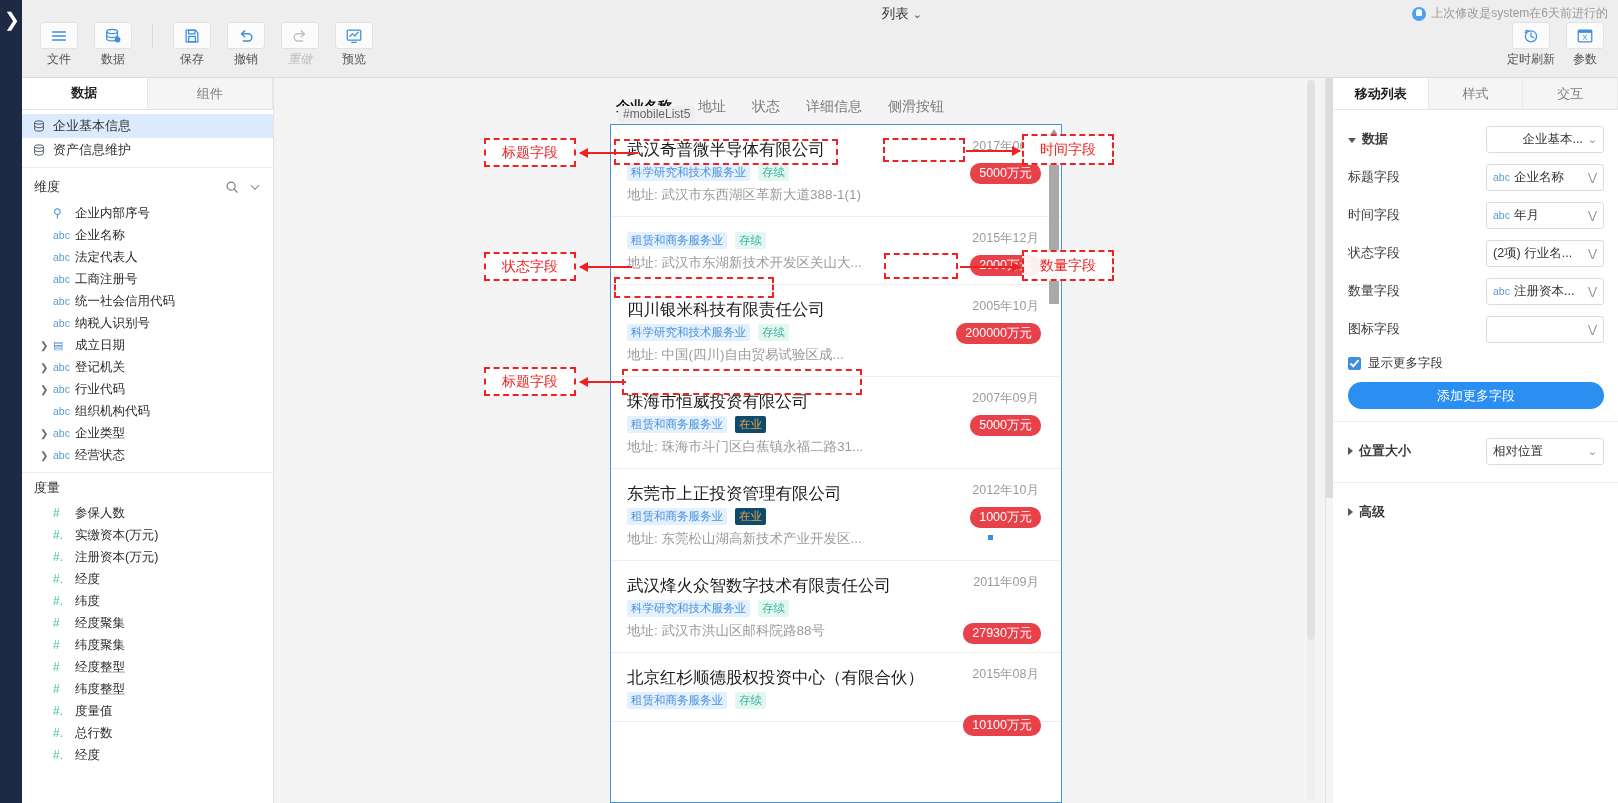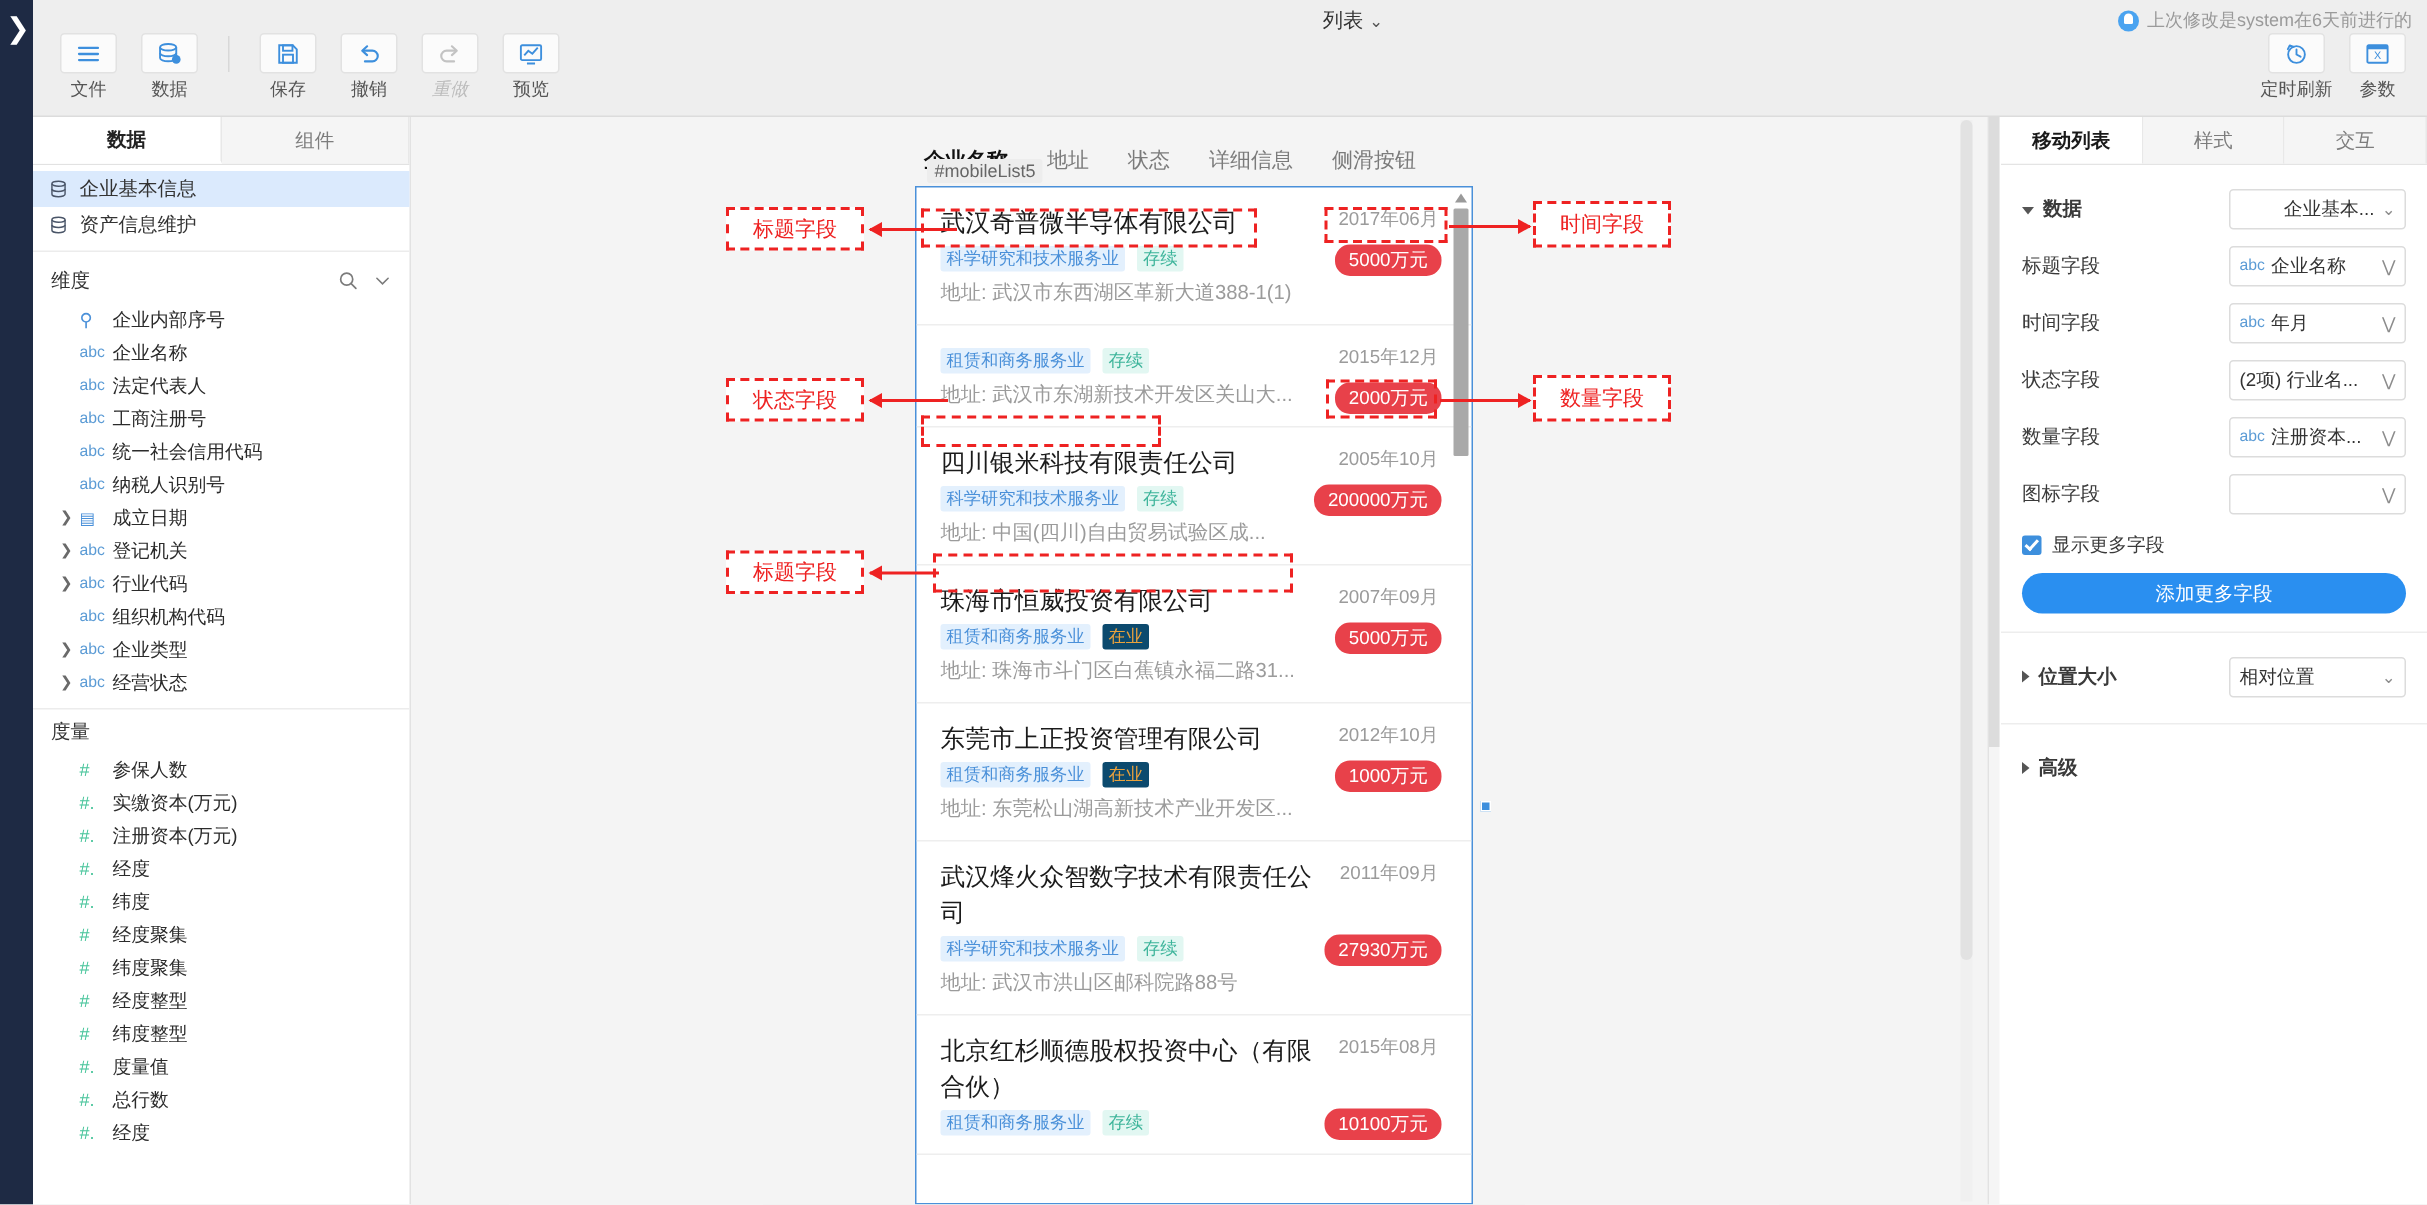--- a/index.html
+++ b/index.html
@@ -133,21 +133,21 @@
     position: absolute; right: 10px; top: 2px; width: 8px; height: 721px;
     background: #f0f0f0;
   }
   .canvas-thumb {
     position: absolute; right: 10px; top: 2px; width: 8px; height: 560px;
     background: #e2e2e2; border-radius: 4px;
   }
 
   
   .widget {
-    position: absolute; left: 336px; top: 46px; width: 372px; height: 679px;
+    position: absolute; left: 336px; top: 46px; width: 452px; height: 679px;
     background: #ffffff; border: 1px solid #4a90d9;
   }
   .wtabs {
     position: absolute; left: 336px; top: 12px; height: 34px;
     display: flex; align-items: center; gap: 26px; font-size: 14px;
     padding-left: 6px;
   }
   .wtab { color: #7b7b7b; cursor: pointer; white-space: nowrap; }
   .wtab.active { color: #111; font-weight: bold; }
   .wtag {

